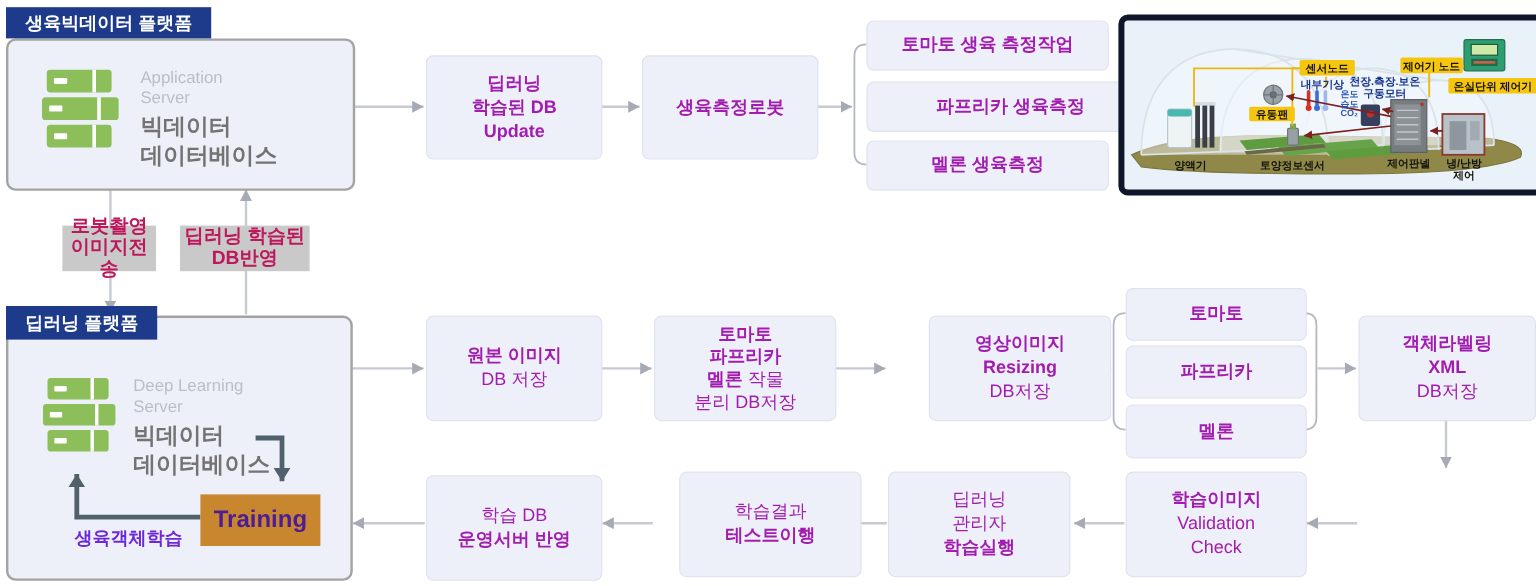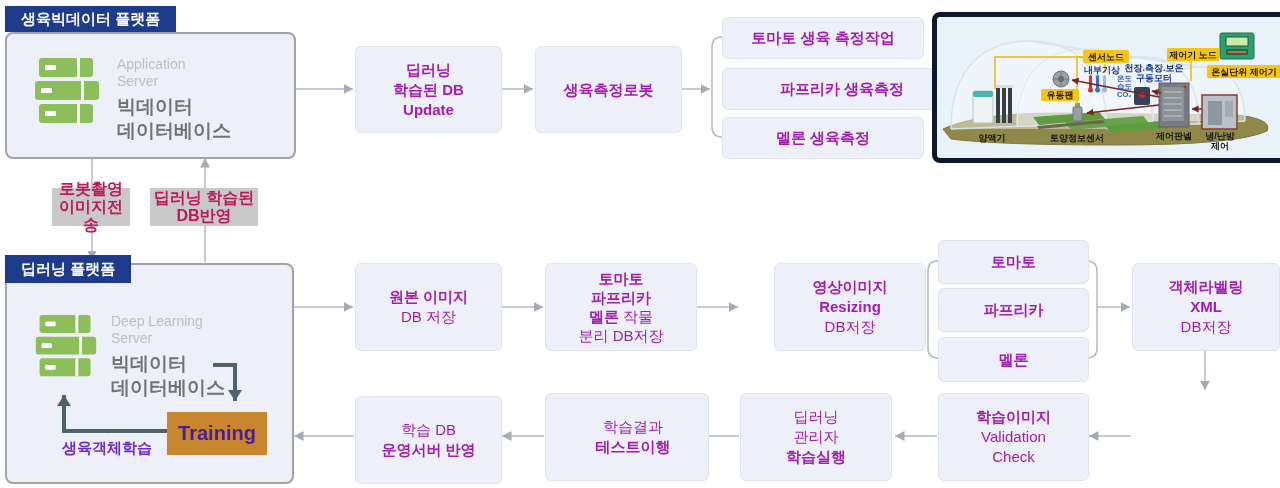--- a/index.html
+++ b/index.html
@@ -320,21 +320,21 @@
   <div class="fbox" style="left:938px;top:393px;width:149px;height:86px;">
     <span class="b">학습이미지</span>
     <span>Validation</span>
     <span>Check</span>
   </div>
   <div class="fbox" style="left:740px;top:393px;width:150px;height:86px;">
     <span>딥러닝</span>
     <span>관리자</span>
     <span class="b">학습실행</span>
   </div>
-  <div class="fbox" style="left:545px;top:393px;width:150px;height:86px;padding-left:12px;">
+  <div class="fbox" style="left:566px;top:393px;width:150px;height:86px;">
     <span>학습결과</span>
     <span class="b">테스트이행</span>
   </div>
   <div class="fbox" style="left:355px;top:396px;width:145px;height:86px;">
     <span>학습 DB</span>
     <span class="b">운영서버 반영</span>
   </div>
 
 </div>
 

